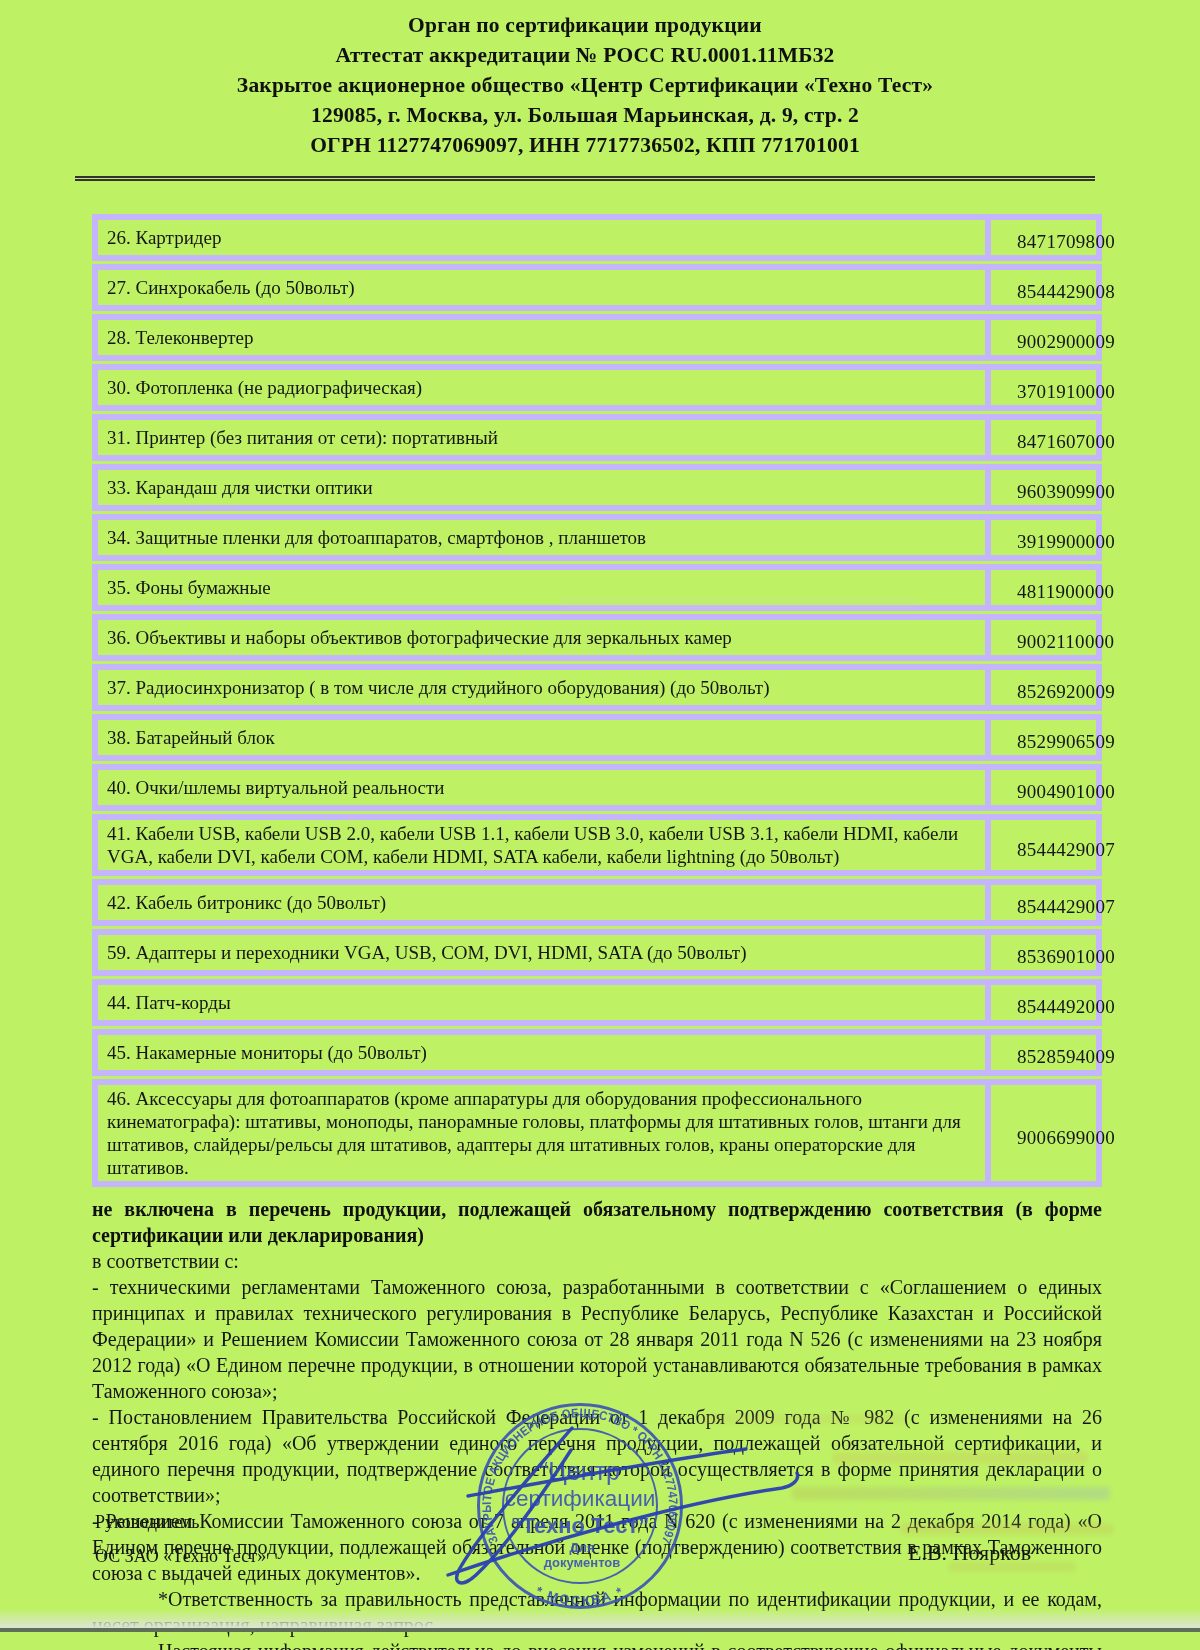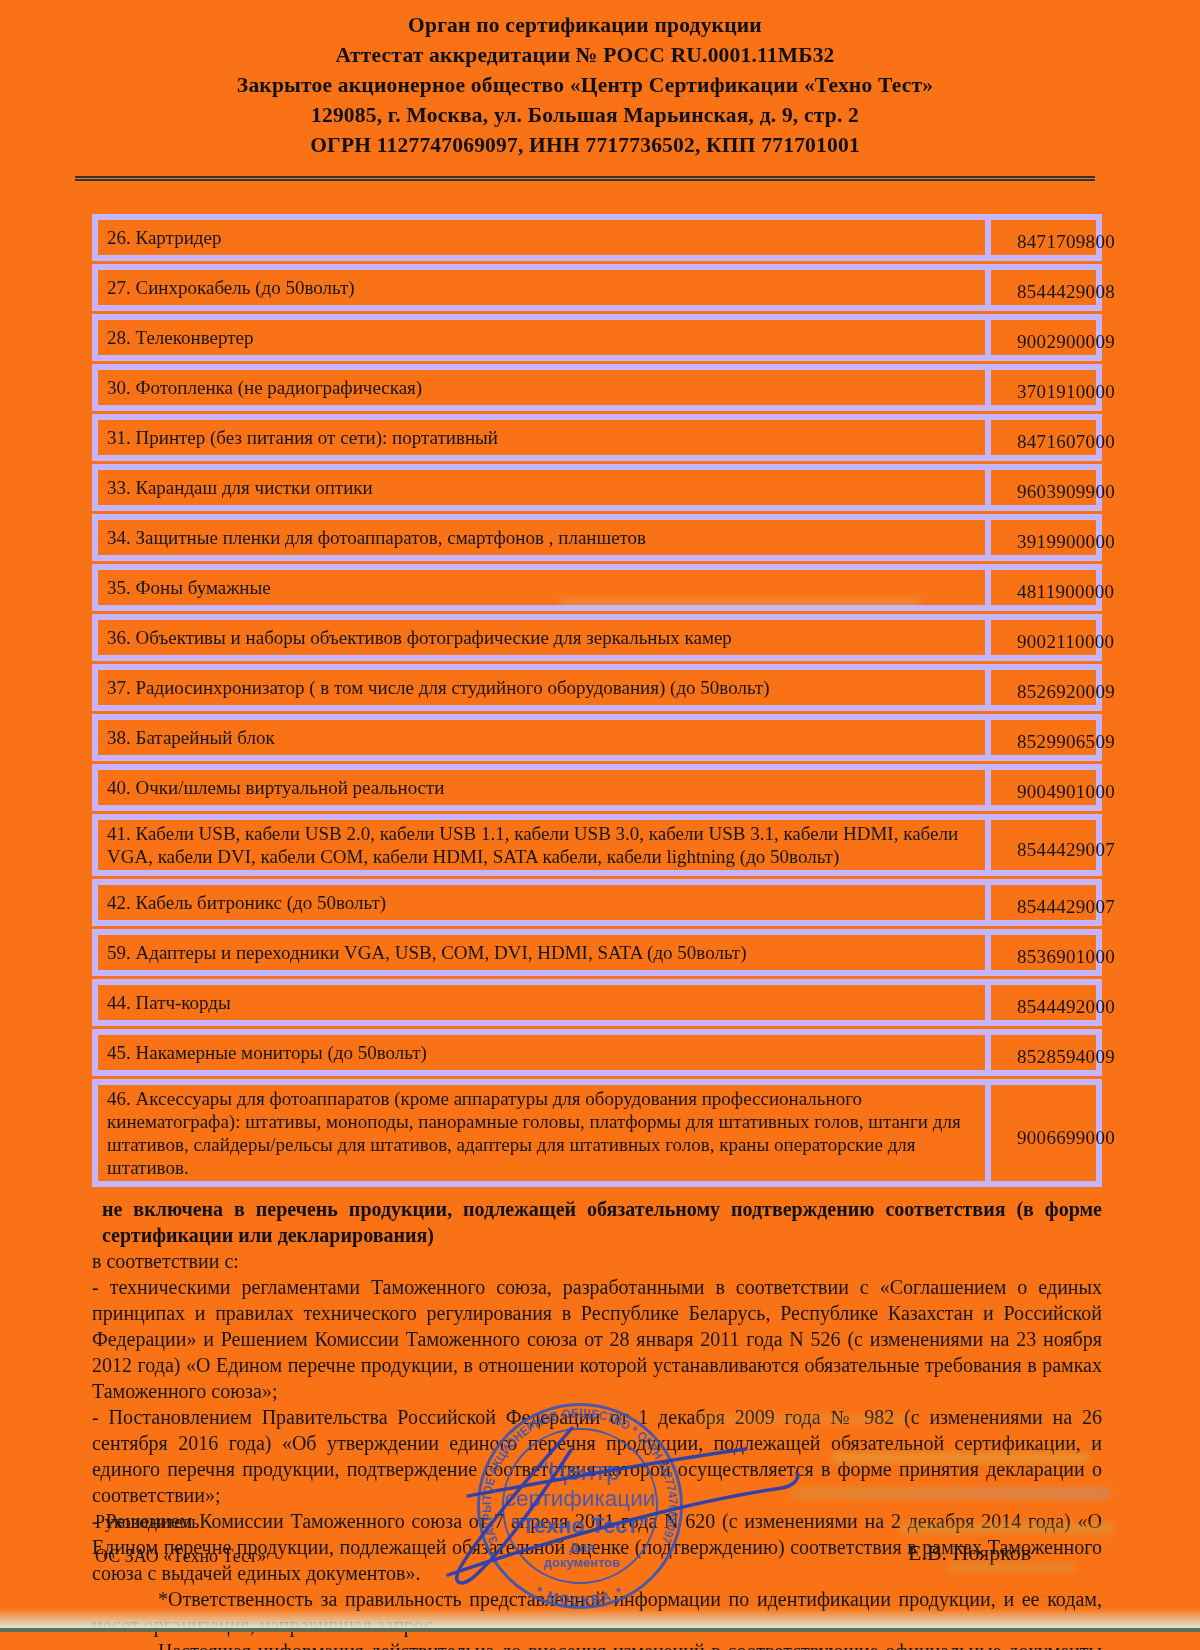--- a/index.html
+++ b/index.html
@@ -1,19 +1,19 @@
 <!DOCTYPE html>
 <html lang="ru"><head>
 <meta charset="utf-8">
 <style>
   html,body{margin:0;padding:0;background:#ffffff;}
   .page{
     position:relative;
     width:1200px;height:1650px;
-    background:#f97316;
+    background:#bef264;
     overflow:hidden;
     font-family:"Liberation Serif", serif;
     color:var(--ink,#161616);
   }
   
   .doc-header{
     padding-top:10px;
     width:1020px;margin:0 auto 0 75px;
     text-align:center;
   }
@@ -60,21 +60,21 @@
   
   .body-text{
     margin:6px 0 0 92px;
     width:1010px;
     font-size:20px;line-height:26px;
   }
   .body-text p{
     margin:0;
     text-align:justify;
   }
-  .body-text p.bold{font-weight:bold;color:#101010;margin-left:10px;}
+  .body-text p.bold{font-weight:bold;color:#101010;}
   .body-text p.plainline{text-align:left;}
   .body-text p.indent{text-indent:66px;}
   
   .sig-left{
     position:absolute;left:95px;top:1505px;
     font-size:18px;line-height:34px;color:#131313;
   }
   .sig-right{
     position:absolute;left:908px;top:1540px;
     font-size:22px;color:#131313;

